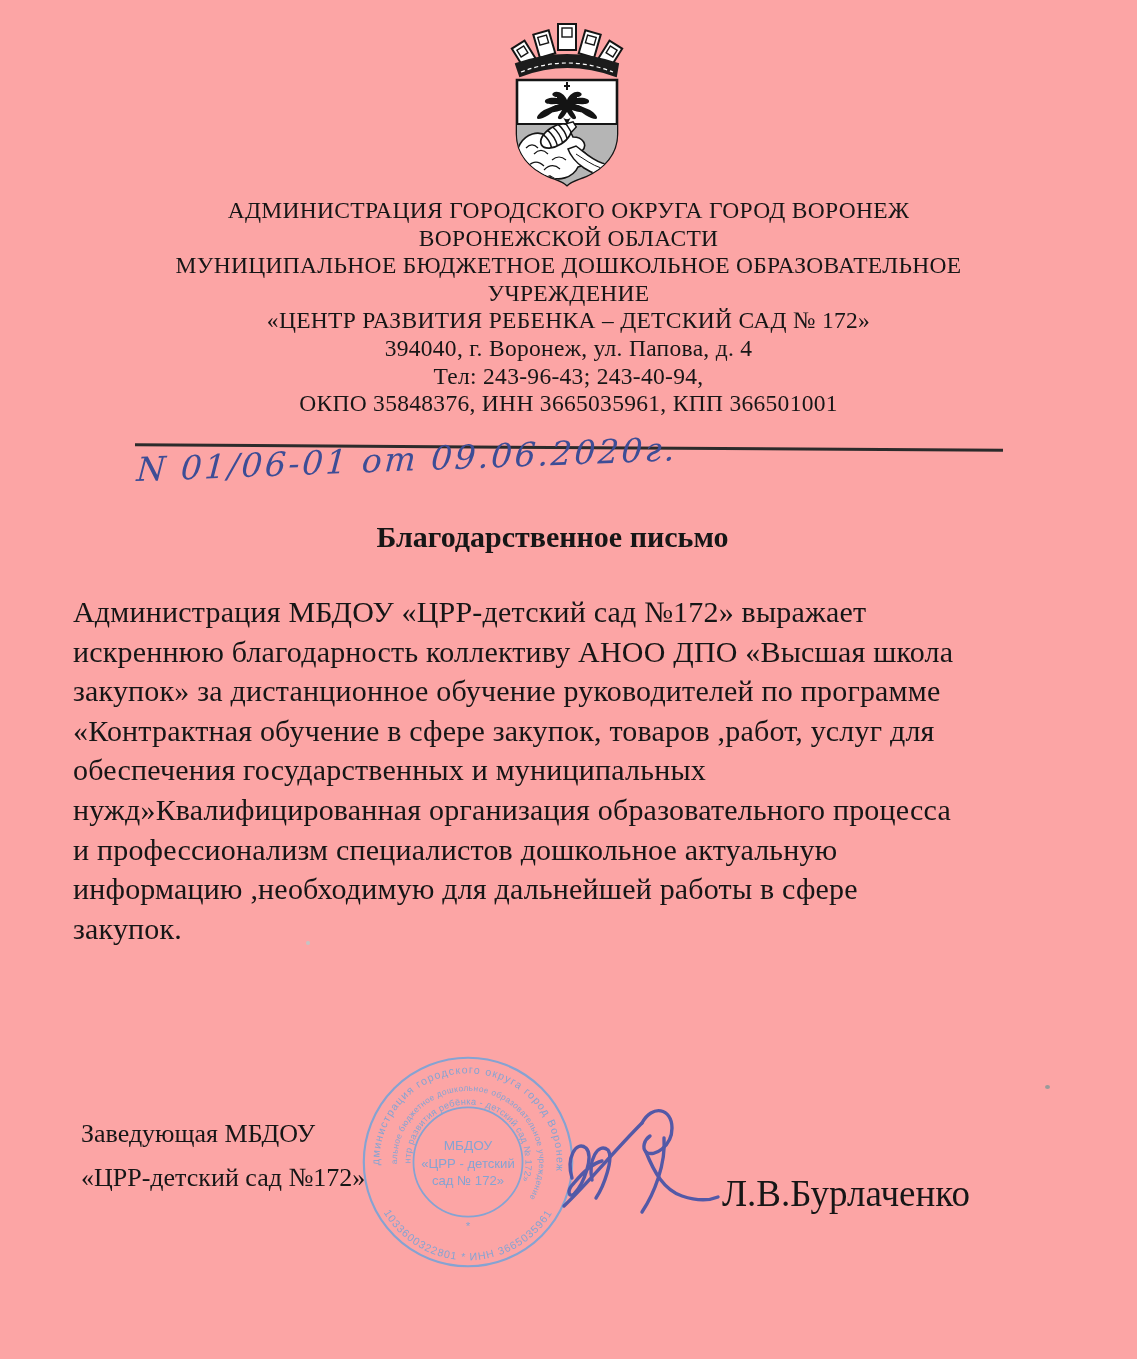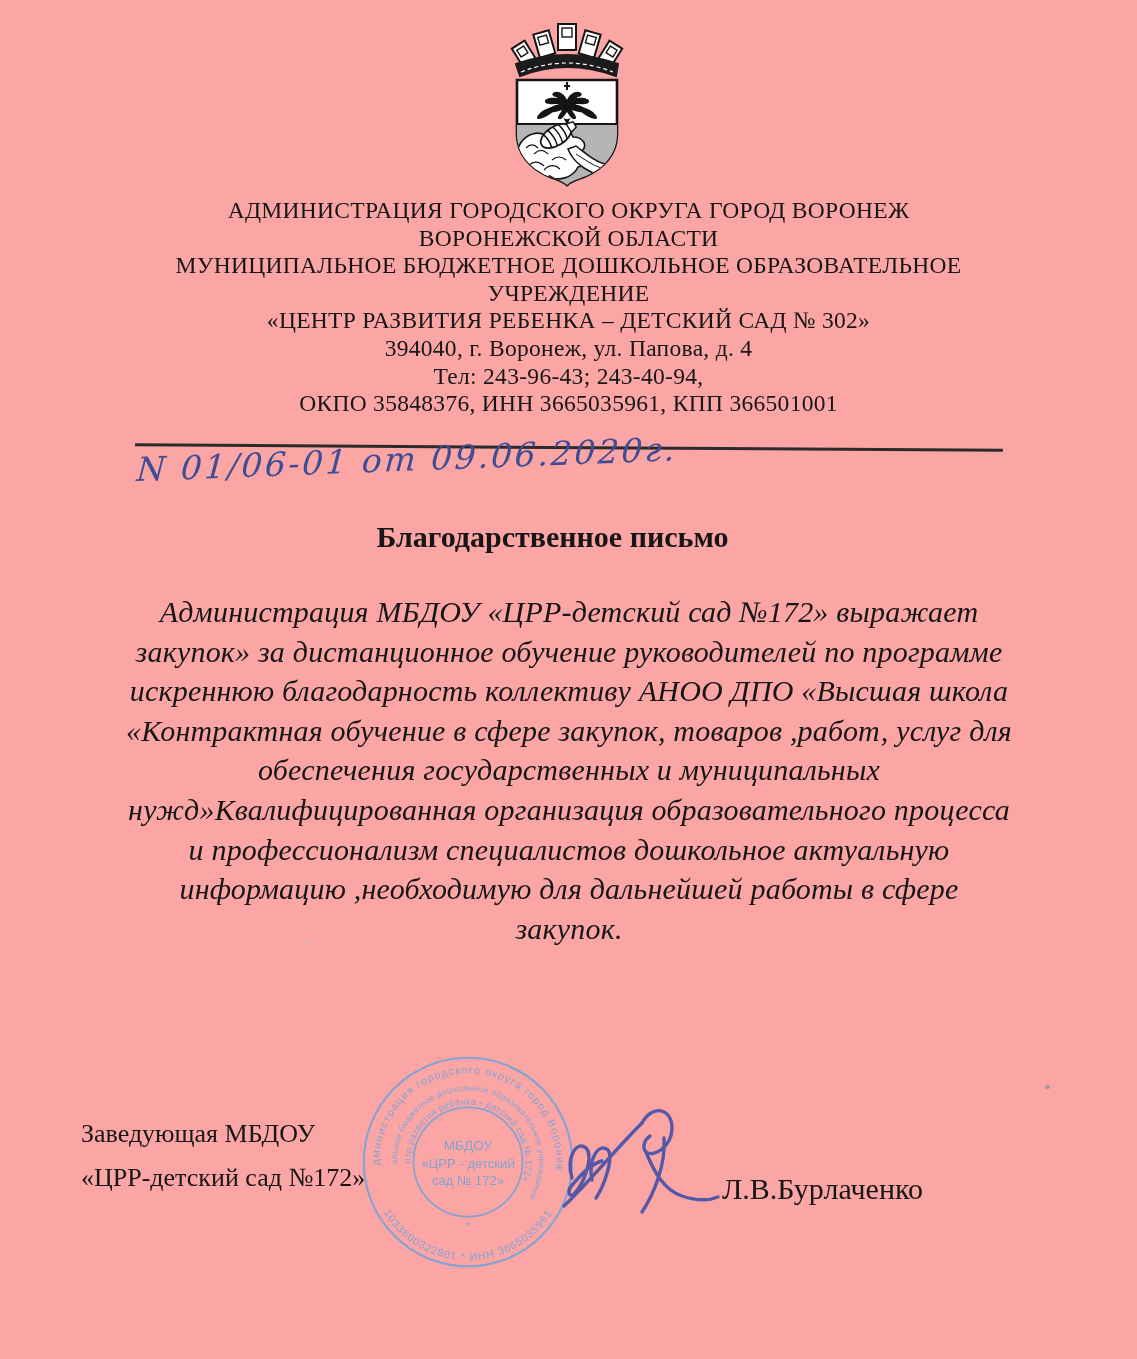--- a/index.html
+++ b/index.html
@@ -22,28 +22,28 @@
     position:absolute; left:138px; top:450px; white-space:nowrap;
     font-family:"DejaVu Serif",serif; font-style:italic;
     font-size:33px; letter-spacing:2.5px; color:#3d4d96;
     transform:rotate(-2.2deg) skewX(-6deg); transform-origin:left top;
   }
   .title {
     position:absolute; top:520px; left:0; width:1137px; text-align:center;
     font-weight:700; font-size:30px; transform:translateX(-16px);
   }
   .body-text {
-    position:absolute; top:592px; left:73px; width:992px; text-align:center;
-    font-size:30px; line-height:39.6px; letter-spacing:0.2px;font-style:italic;
+    position:absolute; top:592px; left:73px; width:992px; text-align:left;
+    font-size:30px; line-height:39.6px; letter-spacing:0.2px;
   }
   .sign-pos {
     position:absolute; left:81px; top:1112px; font-size:26px; line-height:43.5px;
     white-space:nowrap;
   }
-  .sign-name { position:absolute; left:722px; top:1172px; font-size:30px; white-space:nowrap; }
+  .sign-name { position:absolute; left:722px; top:1172px; font-size:37px; white-space:nowrap; }
   .stamp { position:absolute; left:356px; top:1050px; width:224px; height:224px; opacity:0.92; }
   .stamp text { font-family:"Liberation Sans","DejaVu Sans",sans-serif; fill:#7ba3d6; }
   .sig { position:absolute; left:552px; top:1096px; width:178px; height:142px; }
   .speck1 { position:absolute; left:1045px; top:1085px; width:5px; height:4px; background:#9a9a9a; border-radius:50%; }
   .speck2 { position:absolute; left:306px; top:941px; width:4px; height:4px; background:#c4c4c4; border-radius:50%; }
 </style>
 </head>
 <body>
 
 <div class="page">
@@ -105,36 +105,36 @@
       <path d="M72,126 C80,132 88,140 98,143 C106,145 110,150 106,155 C98,158 88,153 80,148 C72,143 66,135 64,129 Z" fill="#ffffff" stroke="#151515" stroke-width="1.5"></path>
       <path d="M72,134 C80,139 88,145 97,148" fill="none" stroke="#151515" stroke-width="1"></path>
     </g>
   </svg>
 
   <div class="letterhead">
     <div class="lh-line">АДМИНИСТРАЦИЯ ГОРОДСКОГО ОКРУГА ГОРОД ВОРОНЕЖ</div>
     <div class="lh-line">ВОРОНЕЖСКОЙ ОБЛАСТИ</div>
     <div class="lh-line">МУНИЦИПАЛЬНОЕ БЮДЖЕТНОЕ ДОШКОЛЬНОЕ ОБРАЗОВАТЕЛЬНОЕ</div>
     <div class="lh-line">УЧРЕЖДЕНИЕ</div>
-    <div class="lh-line">«ЦЕНТР РАЗВИТИЯ РЕБЕНКА – ДЕТСКИЙ САД № 302»</div>
+    <div class="lh-line">«ЦЕНТР РАЗВИТИЯ РЕБЕНКА – ДЕТСКИЙ САД № 172»</div>
     <div class="lh-line">394040, г. Воронеж, ул.  Папова, д. 4</div>
     <div class="lh-line">Тел: 243-96-43; 243-40-94,</div>
     <div class="lh-line">ОКПО 35848376, ИНН 3665035961, КПП 366501001</div>
   </div>
 
   <div class="rule"></div>
 
   <div class="handwriting">N 01/06-01  от  09.06.2020г.</div>
 
   <div class="title">Благодарственное письмо</div>
 
   <div class="body-text">
     <div>Администрация МБДОУ «ЦРР-детский сад №172» выражает</div>
+    <div>искреннюю благодарность коллективу АНОО ДПО «Высшая школа</div>
     <div>закупок» за дистанционное обучение руководителей по программе</div>
-    <div>искреннюю благодарность коллективу АНОО ДПО «Высшая школа</div>
     <div>«Контрактная обучение в сфере закупок, товаров ,работ, услуг для</div>
     <div>обеспечения государственных и муниципальных</div>
     <div>нужд»Квалифицированная организация образовательного процесса</div>
     <div>и профессионализм специалистов дошкольное актуальную</div>
     <div>информацию ,необходимую для дальнейшей работы в сфере</div>
     <div>закупок.</div>
   </div>
 
   <div class="sign-pos">
     <div>Заведующая МБДОУ</div>

